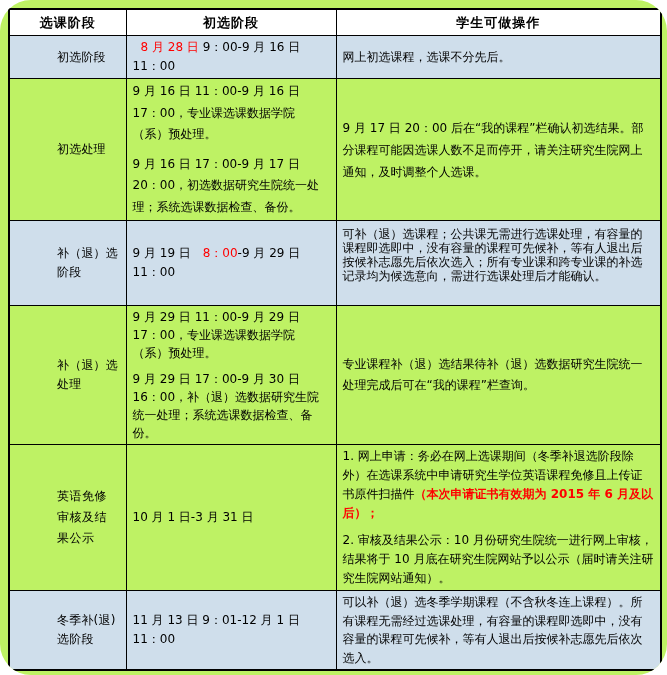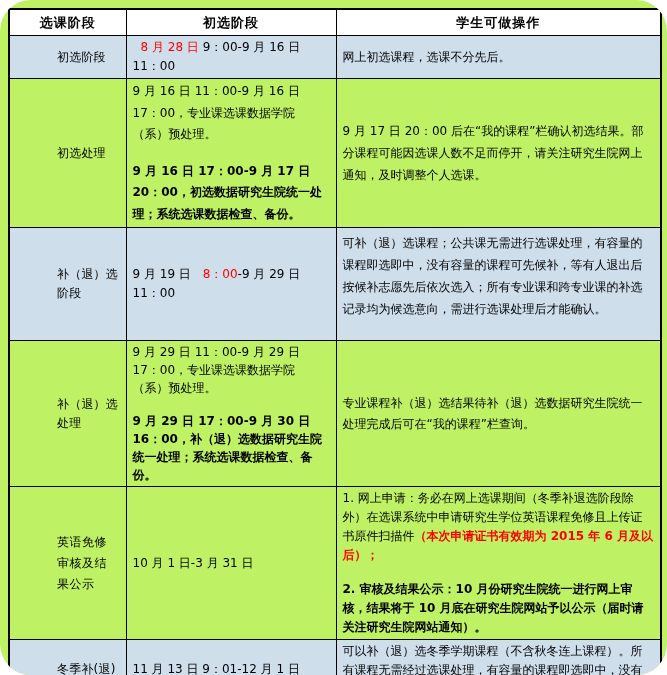--- a/index.html
+++ b/index.html
@@ -30,30 +30,30 @@
     height:21px;padding:2px;background:#fff;letter-spacing:1px;
   }
   tr.alt td{background:#cfdeeb;}
   
   tr.r1{height:36px;} tr.r2{height:108px;} tr.r3{height:85px;}
   tr.r4{height:90px;} tr.r5{height:36px;}  tr.r6{height:135px;}
   tr.r7{height:74px;}
   
   .r2 td.time{line-height:21.5px;}
   .r2 td.action{line-height:22px;}
-  .r3 td.action{line-height:22px;padding-top:4px;padding-bottom:20px;}
+  .r3 td.action{line-height:14px;padding-top:4px;padding-bottom:20px;}
   .r4 td.time{line-height:18px;}
   .r4 td.action{line-height:21px;}
   .r6 td.phase{padding-right:14px;letter-spacing:0.5px;line-height:21px;}
   .r6 td.action{line-height:19px;}
   .r7 td.action{line-height:18.5px;}
   td.phase{letter-spacing:0.2px;padding-left:47px;}
   .red{color:#ff0000;margin-left:8px;}
   .redbold{color:#ff0000;font-weight:bold;}
-  .para + .para{margin-top:15px;font-weight:bold;}
+  .para + .para{margin-top:8px;}
 </style>
 </head>
 <body>
 
 <div class="canvas">
   <table class="sched">
     <colgroup>
       <col class="c1">
         <col class="c2">
         <col class="c3">

